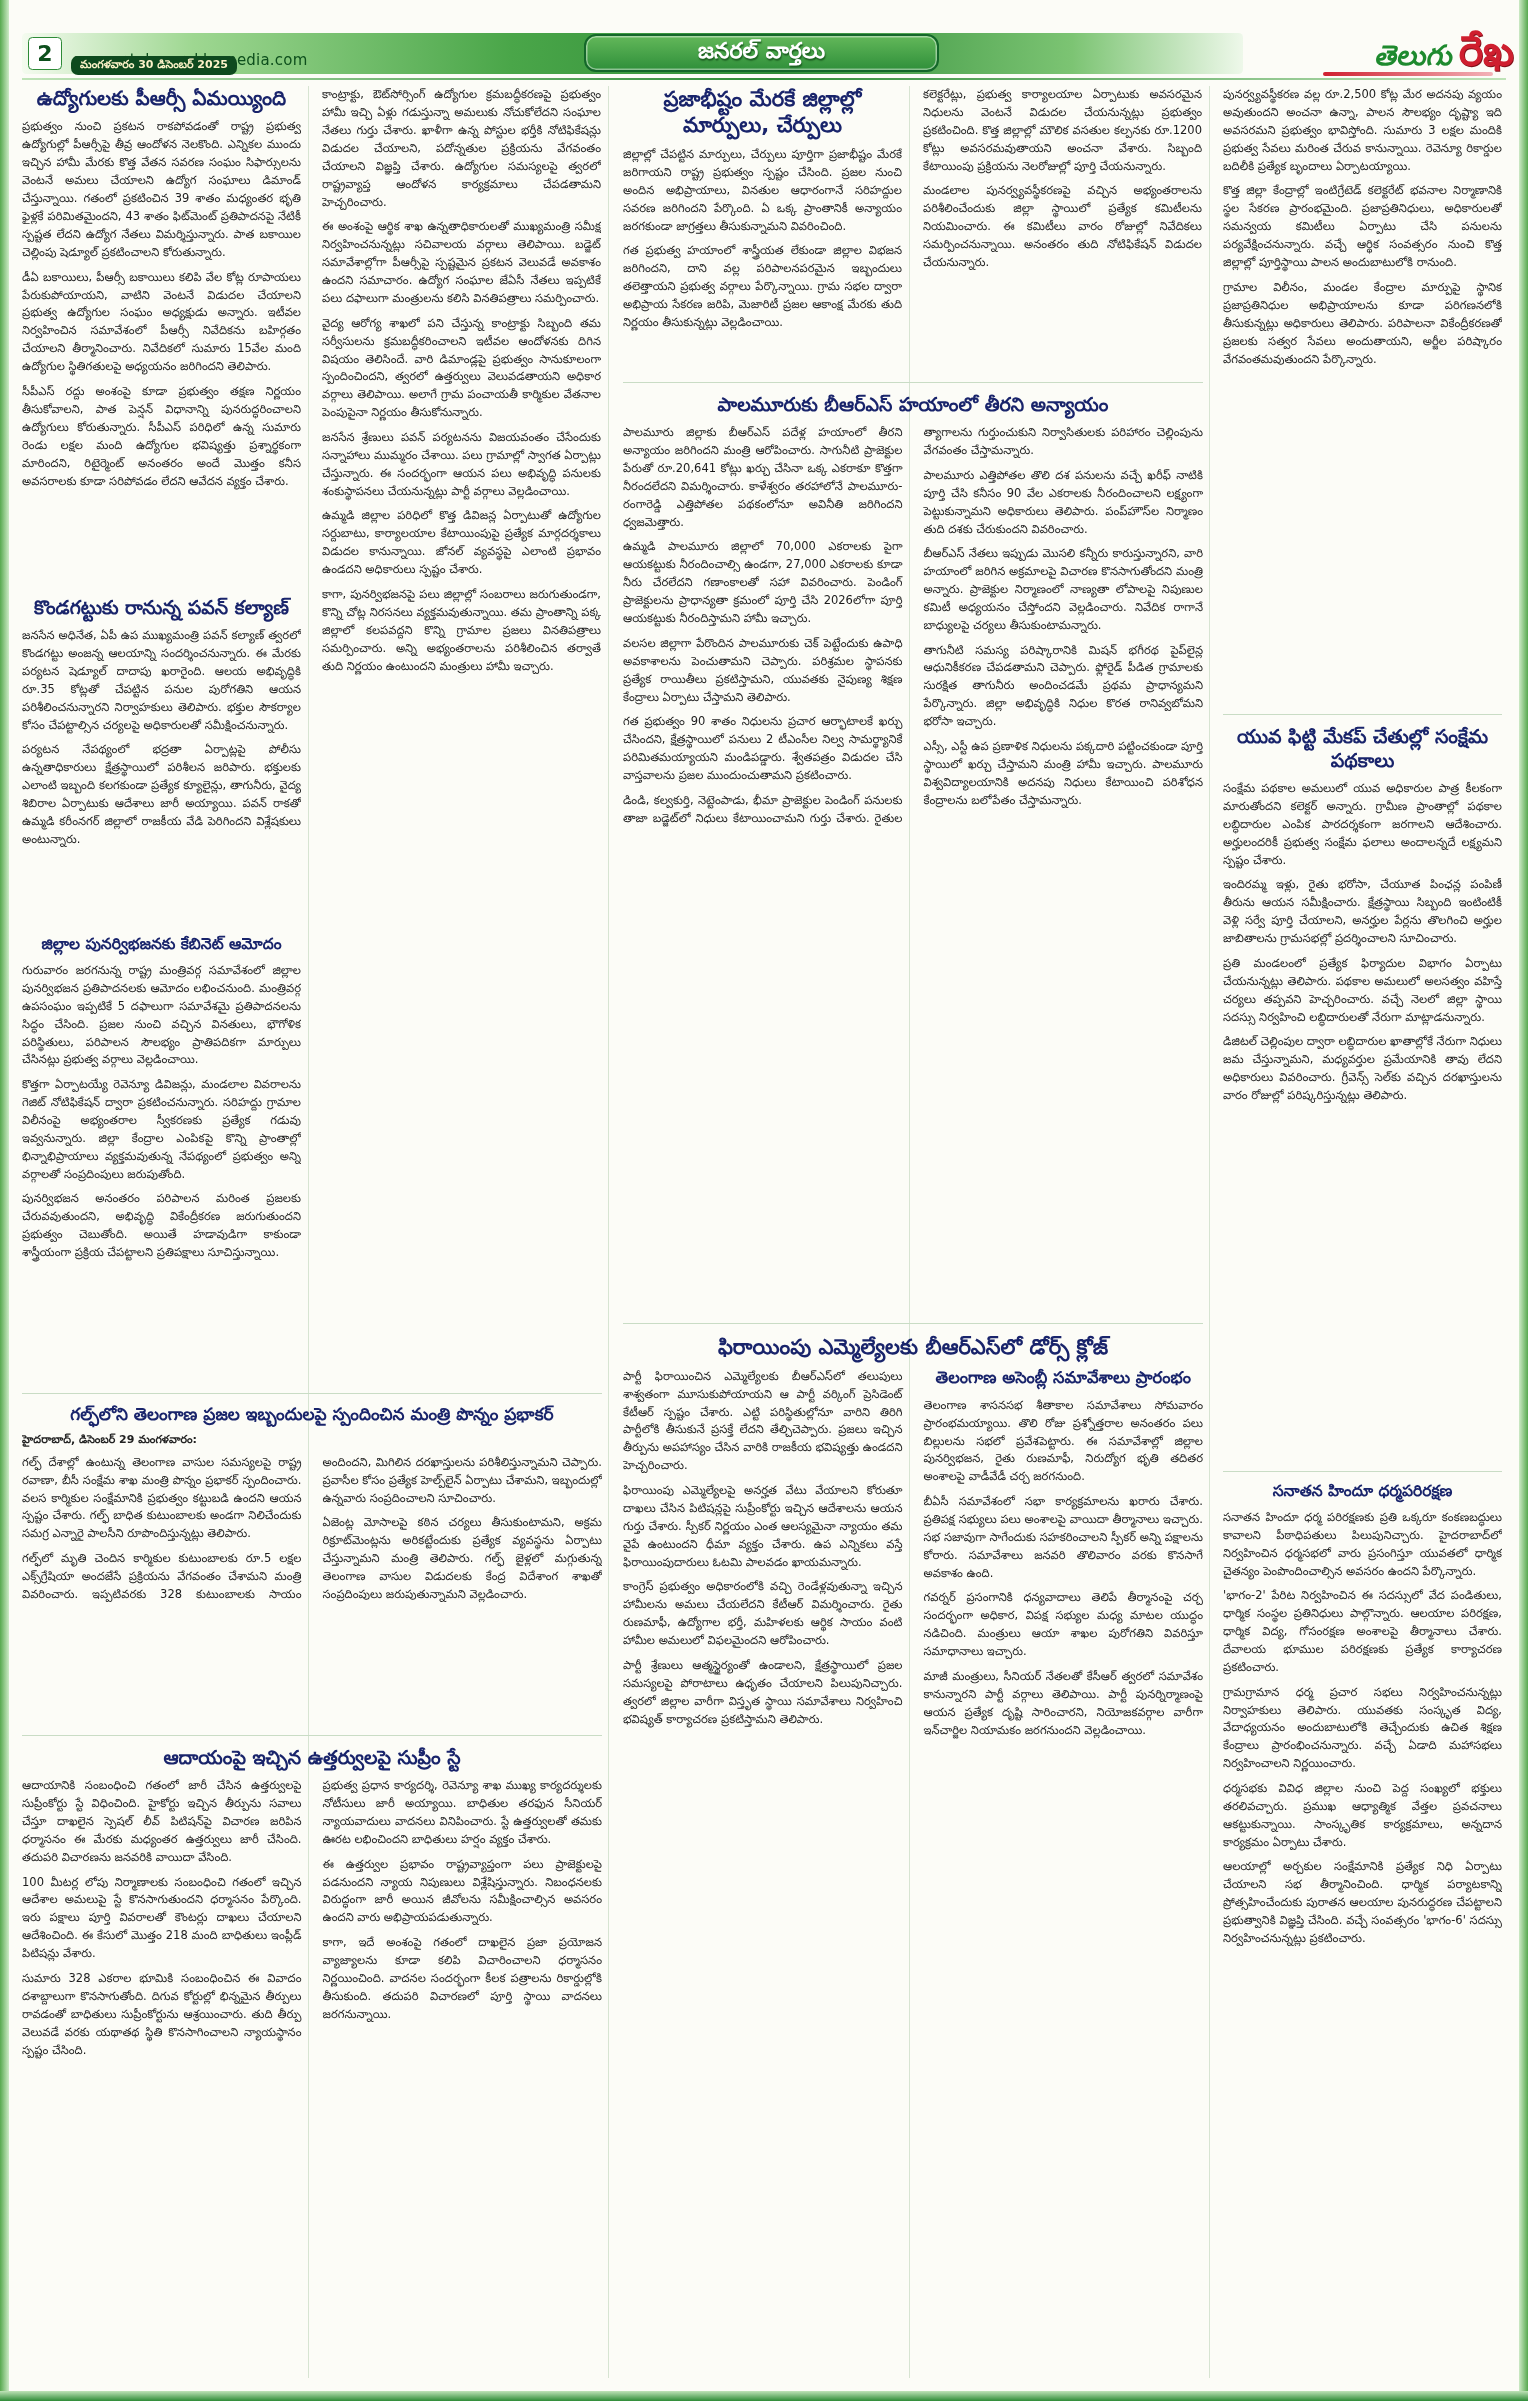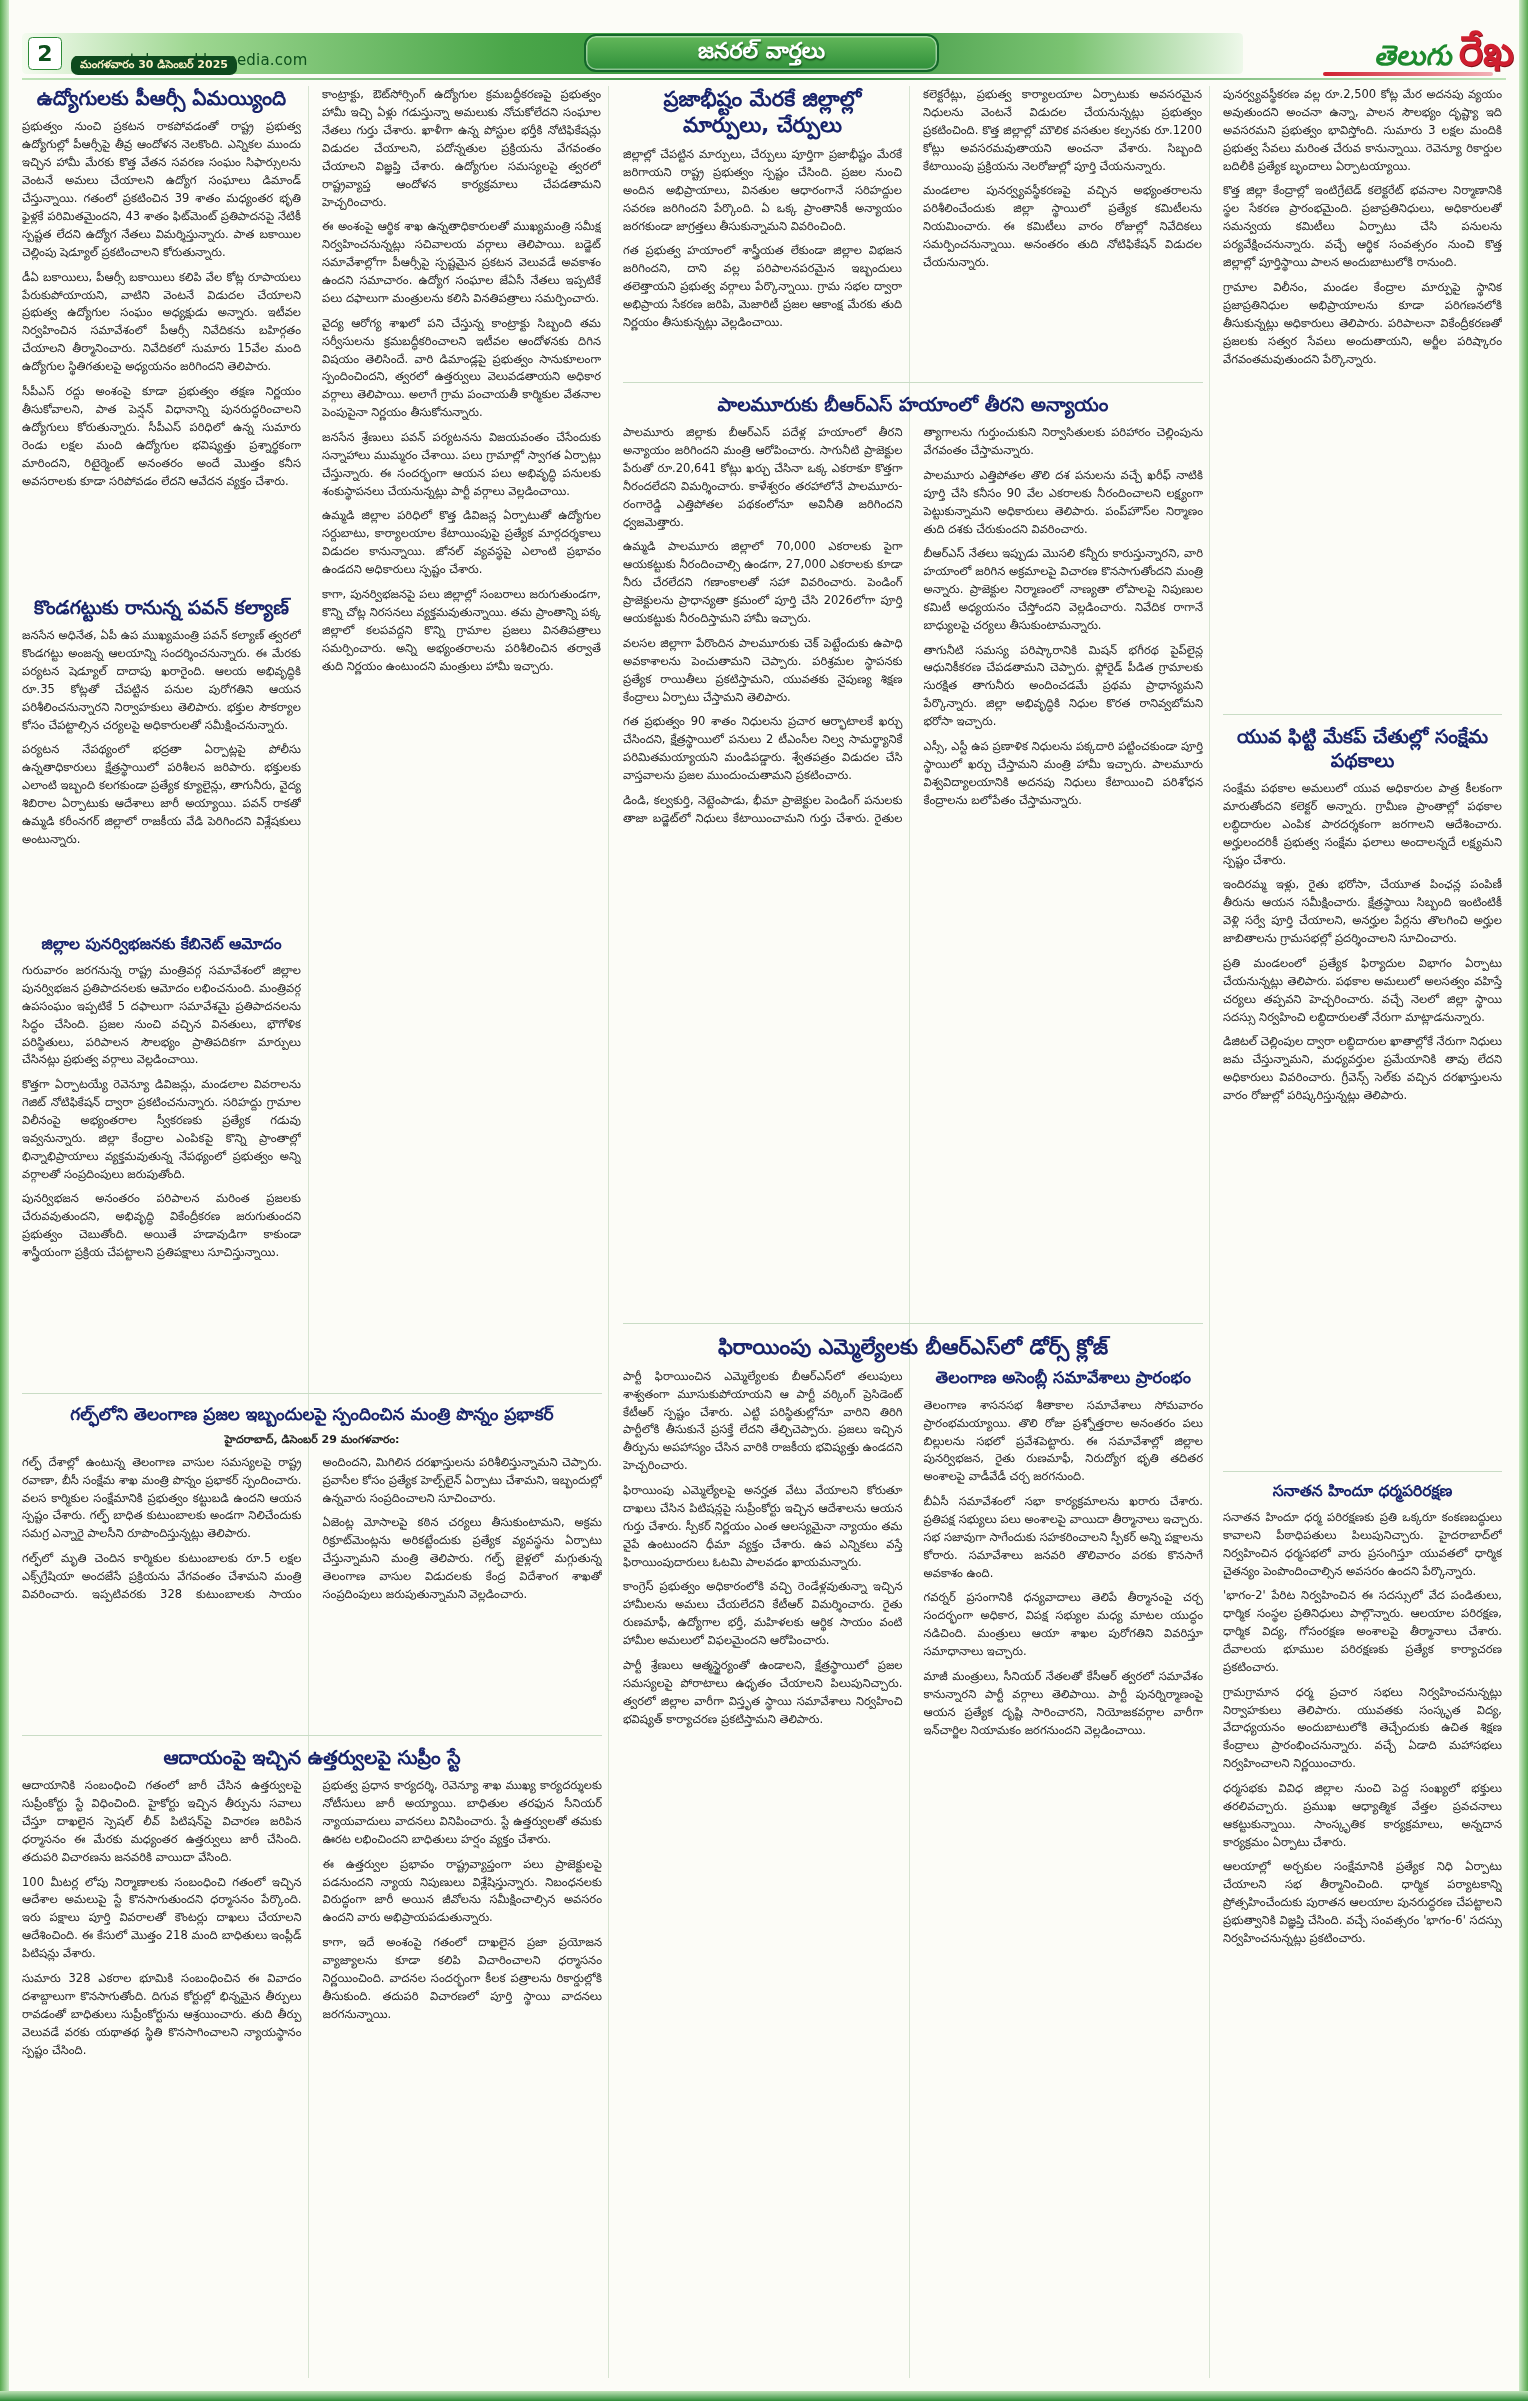--- a/index.html
+++ b/index.html
@@ -48,21 +48,21 @@
   
   .divider{position:absolute;top:86px;width:0.7px;height:2292px;background:#d7e4d2;}
   
   .block{position:absolute;overflow:hidden;}
   .hl{color:var(--headline-navy);font-weight:bold;text-align:center;line-height:1.25;margin:0 0 7.4px;}
   .hl-27{font-size:20px;}
   .hl-26{font-size:19px;}
   .hl-23{font-size:17px;}
   .hl-21{font-size:15.5px;}
   .hl-28{font-size:21px;}
-  .dateline{font-size:11px;font-weight:bold;color:#222;text-align:center;margin:0 0 6px;}
+  .dateline{font-size:11px;font-weight:bold;color:#222;text-align:left;margin:0 0 6px;}
   .subhl{font-size:16.3px;font-weight:bold;color:var(--headline-navy);text-align:center;margin:9px 0 6px;
     break-inside:avoid;}
   p.body{font-size:11.5px;line-height:1.56;color:#1c1c1c;text-align:justify;margin:0 0 6.7px;}
   .cols2{column-count:2;column-gap:21px;}
   .rule-top{border-top:0.7px solid #c9dcc5;padding-top:10px;}
 </style>
 </head>
 <body>
 
 <div id="page">

